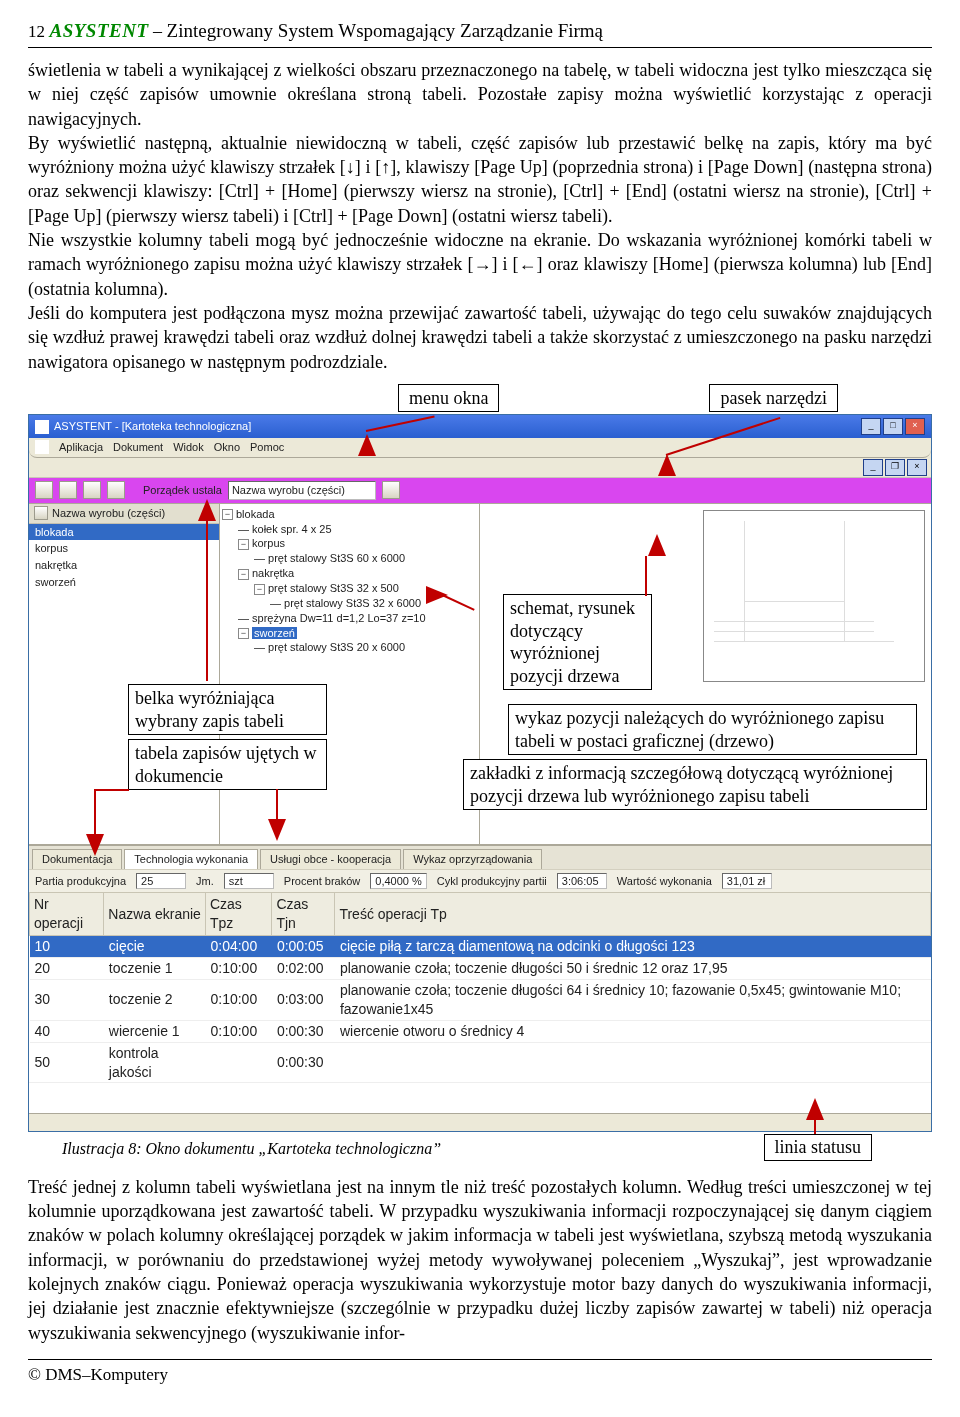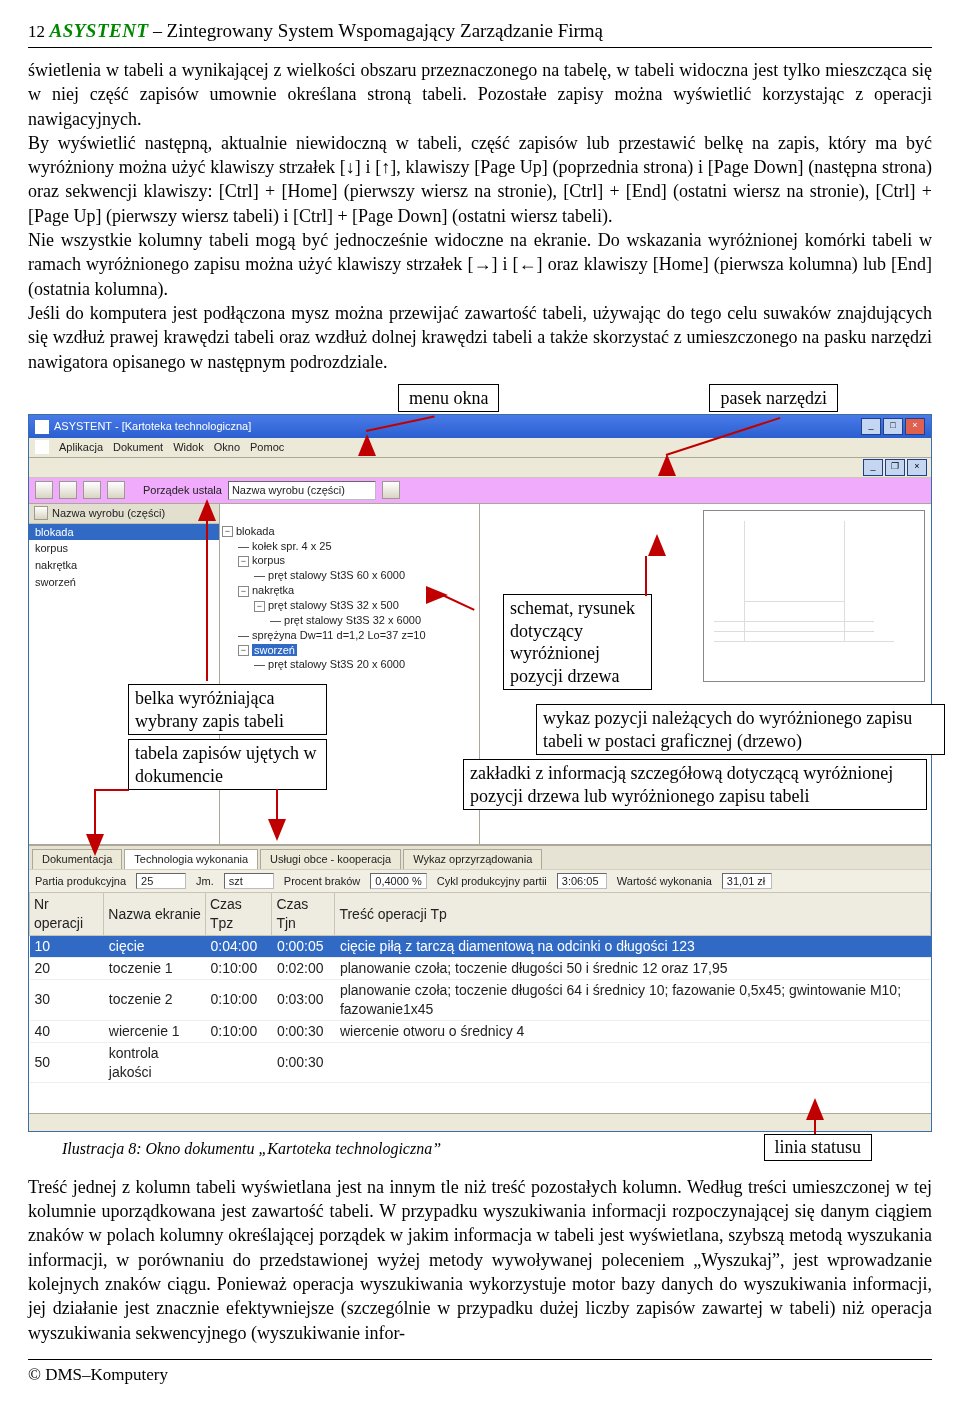--- a/index.html
+++ b/index.html
@@ -79,36 +79,37 @@
     color: #000;
   }
   .win-btn.close { background: #e06050; color:#fff; }
   .menubar {
     background: #ece9d8;
     border-bottom: 1px solid #aca899;
     padding: 2px 6px;
     display: flex;
     gap: 10px;
     font-size: 11px;
+    border-radius: 8px;
   }
   .menubar span { cursor: default; }
   .subwin-bar {
     display: flex;
     justify-content: flex-end;
     gap: 2px;
     padding: 1px 4px;
     border-bottom: 1px solid #c9c5b8;
   }
   .toolbar {
     padding: 3px 6px;
     border-bottom: 1px solid #aca899;
     display: flex;
     align-items: center;
     gap: 6px;
-    background: #f0abfc;
+    background: #d946ef;
   }
   .tool-ico {
     width: 16px; height: 16px;
     border: 1px solid #9c9a8c;
     background: linear-gradient(#fff,#d8d5c3);
   }
   .field-label { font-size: 11px; }
   .field-input {
     background: #fff;
     border: 1px inset #bbb;
@@ -148,21 +149,21 @@
   .pane-list .item.selected {
     background: #316ac5;
     color: #fff;
   }
   .tree-pane {
     width: 255px;
     border-right: 1px solid #aca899;
     background: #fff;
     overflow: auto;
     font-size: 11px;
-    padding: 20px 2px;
+    padding: 3px 2px;
   }
   .tree-node { white-space: nowrap; }
   .tree-indent { padding-left: 16px; }
   .tree-box {
     display: inline-block;
     width: 9px; height: 9px;
     border: 1px solid #888;
     text-align: center;
     line-height: 8px;
     font-size: 9px;
@@ -480,21 +481,21 @@
 
       <div style="height:30px;background:#fff;border-top:1px solid #eee;"></div>
 
       <div class="statusbar"></div>
     </div>
 
     <div class="overlay-box" style="left:100px; top:270px; width:185px;">belka wyróżniająca wybrany zapis tabeli</div>
     <div class="overlay-box" style="left:475px; top:180px; width:135px;">schemat, rysunek dotyczący wyróżnionej pozycji drzewa</div>
 
     <div class="overlay-box" style="left:100px; top:325px; width:185px;">tabela zapisów ujętych w dokumencie</div>
-    <div class="overlay-box" style="left:508px; top:290px; width:395px;">wykaz pozycji należących do wyróżnionego zapisu tabeli w postaci graficznej (drzewo)</div>
+    <div class="overlay-box" style="left:480px; top:290px; width:395px;">wykaz pozycji należących do wyróżnionego zapisu tabeli w postaci graficznej (drzewo)</div>
     <div class="overlay-box" style="left:435px; top:345px; width:450px;">zakładki z informacją szczegółową dotyczącą wyróżnionej pozycji drzewa lub wyróżnionego zapisu tabeli</div>
 
     <div class="arrow arrow-up-red" style="left:170px; top:85px;"></div>
     <div class="line-red" style="left:178px; top:107px; width:2px; height:160px;"></div>
 
     <div class="arrow arrow-up-red" style="left:330px; top:20px;"></div>
     <div class="line-red" style="left:338px; top:16px; width:70px; height:2px; transform:rotate(-12deg); transform-origin:left;"></div>
 
     <div class="arrow arrow-up-red" style="left:630px; top:40px;"></div>
     <div class="line-red" style="left:638px; top:40px; width:120px; height:2px; transform:rotate(-18deg); transform-origin:left;"></div>

